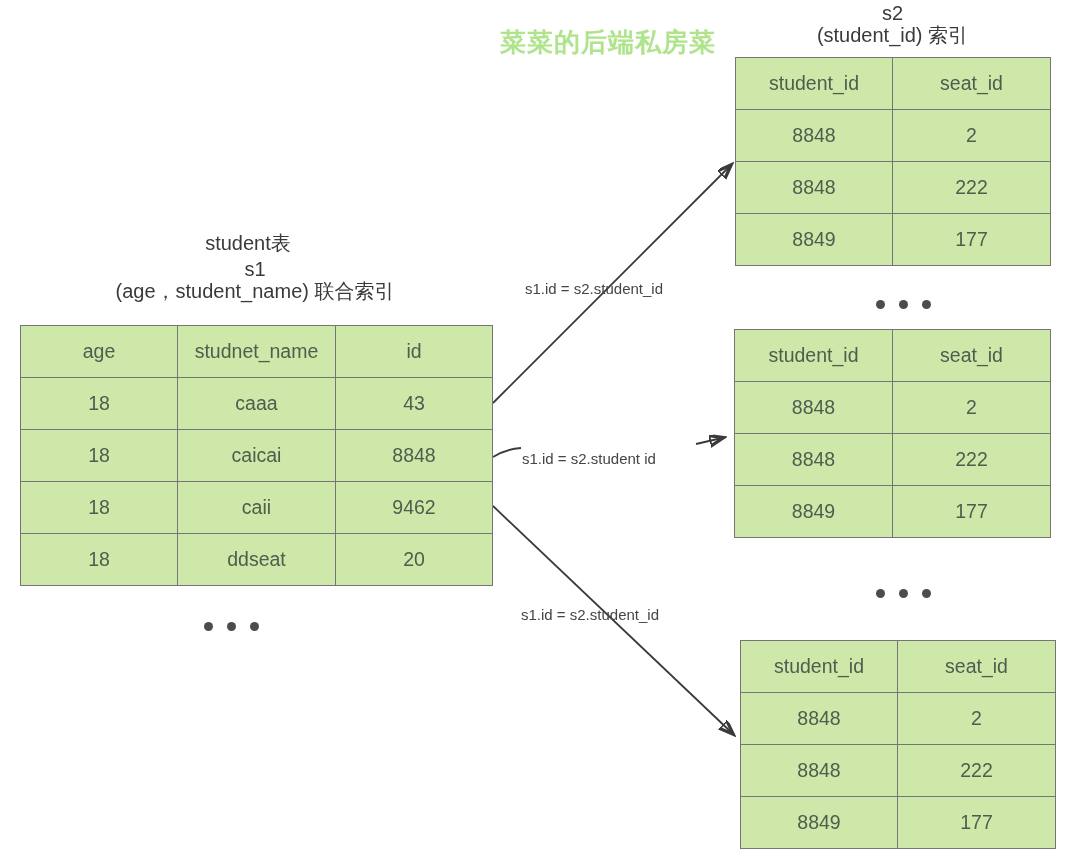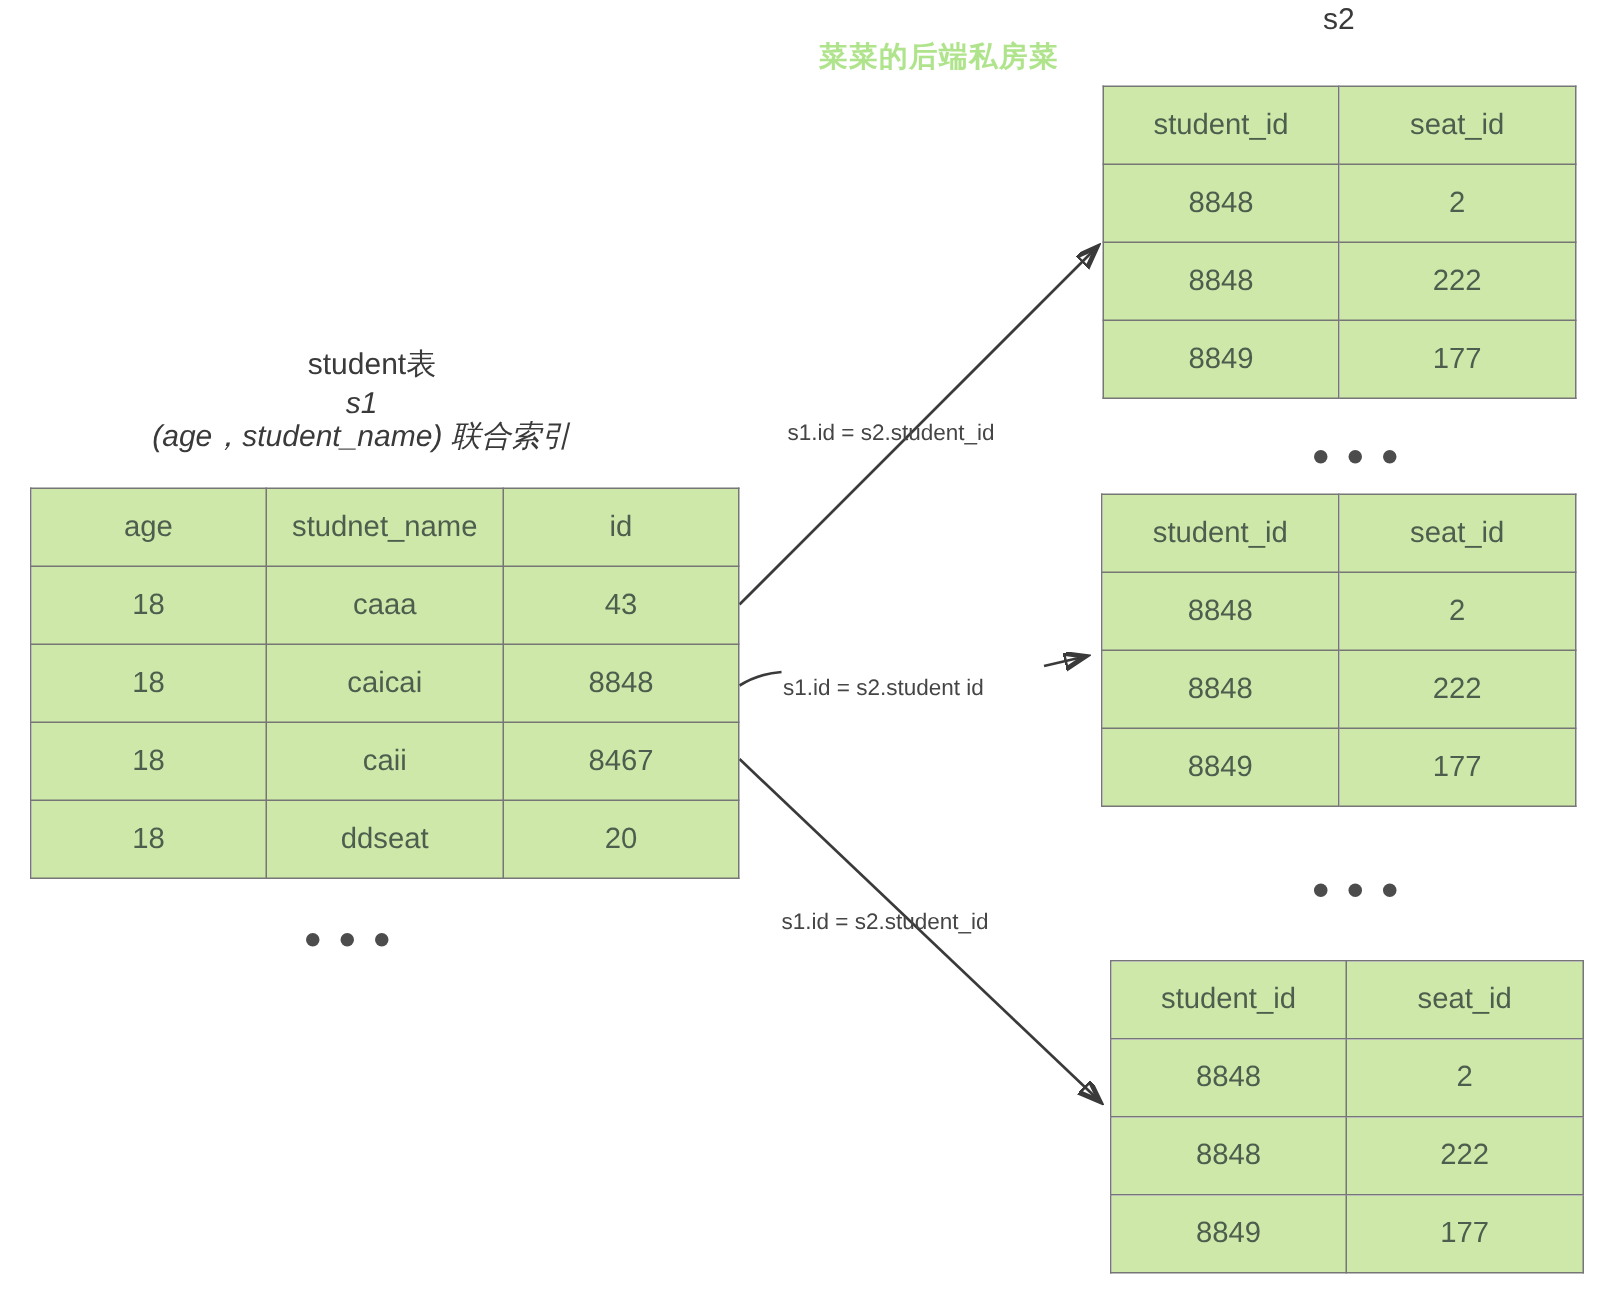--- a/index.html
+++ b/index.html
@@ -7,22 +7,22 @@
   .canvas {
     position: relative;
     width: 1073px;
     height: 865px;
     background: #ffffff;
     font-family: "Liberation Sans", sans-serif;
     overflow: hidden;
   }
   .watermark {
     position: absolute;
-    left: 546px; top: 25px;
-    font-size: 19px;
+    left: 500px; top: 25px;
+    font-size: 26px;
     font-weight: bold;
     color: #b0e48c;
     letter-spacing: 1px;
     white-space: nowrap;
     text-align: center;
   }
   .sql-block {
     position: absolute;
     left: 20px; top: 104px;
     width: 472px;
@@ -33,21 +33,21 @@
     white-space: nowrap;
   }
   .caption {
     position: absolute;
     text-align: center;
     font-size: 20px;
     color: #3a3a3a;
     line-height: 22px;
   }
   .student-caption { left: 12px; top: 232px; width: 472px; }
-  .s1-title { left: 5px;  top: 258px; width: 472px; font-style: italic; }
+  .s1-title { left: 19px;  top: 258px; width: 472px; }
   .s2-title { left: 735px; top: 2px;  width: 315px; }
   table.tbl {
     position: absolute;
     border-collapse: collapse;
     table-layout: fixed;
   }
   table.tbl th, table.tbl td {
     border: 1.7px solid #767676;
     background: #cde8a8;
     color: #4e5e4e;
@@ -142,38 +142,39 @@
           <td>43</td>
         </tr>
         <tr>
           <td>18</td>
           <td>caicai</td>
           <td>8848</td>
         </tr>
         <tr>
           <td>18</td>
           <td>caii</td>
-          <td>8467</td>
+          <td>9462</td>
         </tr>
         <tr>
           <td>18</td>
           <td>ddseat</td>
           <td>20</td>
         </tr>
       </tbody>
   </table>
 
   <div class="dots" id="ellipsis-student">
       <i></i>
       <i></i>
       <i></i>
     </div>
 
   <div class="caption s2-title">
     <div>s2</div>
+    <div>(student_id) 索引</div>
   </div>
 
   <table class="tbl seat-tbl" id="seat-table-top">
     <colgroup>
         <col style="width:157px">
         <col style="width:158px">
       </colgroup>
     <tbody>
         <tr>
           <th>student_id</th>

